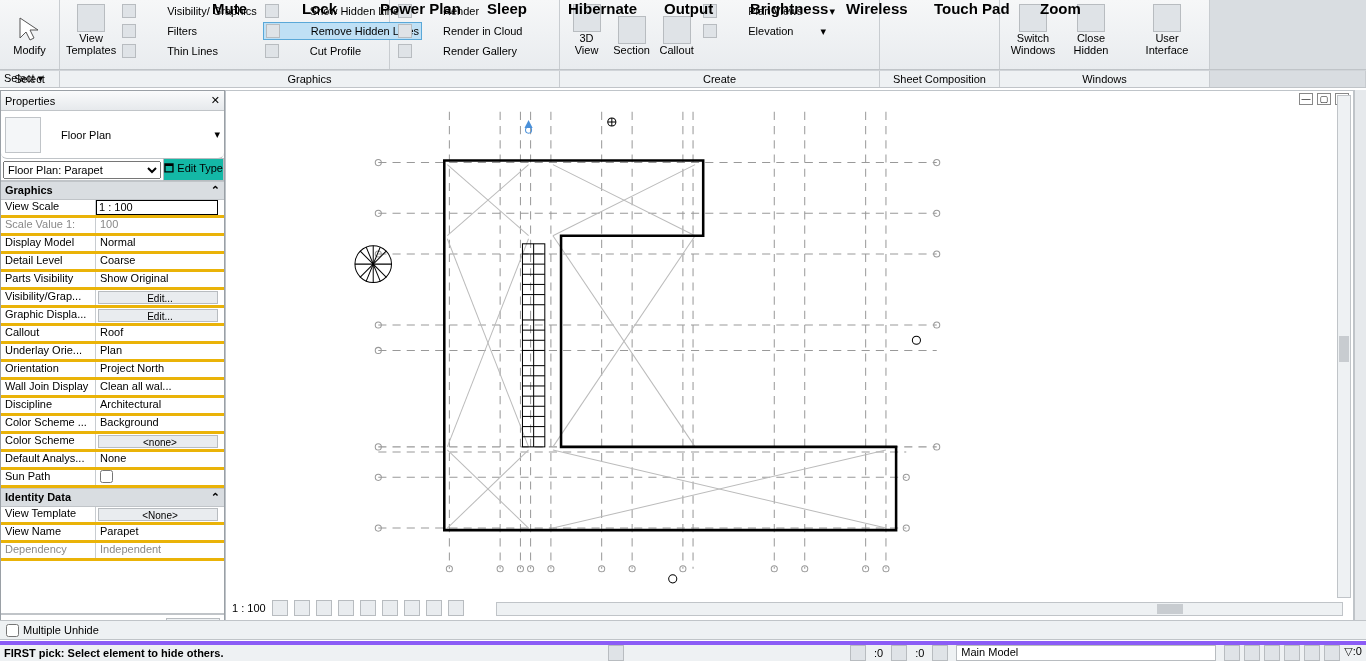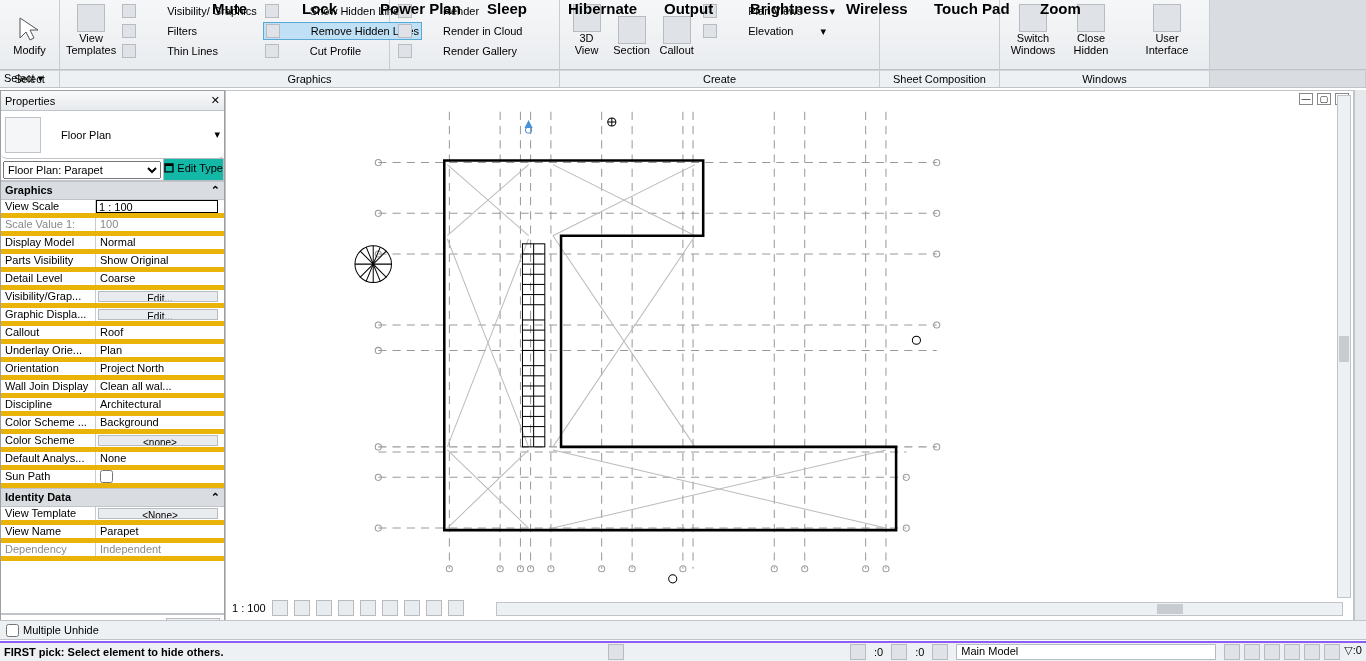--- a/index.html
+++ b/index.html
@@ -22,21 +22,21 @@
 .palette { position:absolute; left:0; top:90px; width:225px; height:547px; border:1px solid #9aa0a6; background:#fff; display:flex; flex-direction:column;}
 .pal-title { height:20px; background:linear-gradient(#fafbfc,#e6e9ec); border-bottom:1px solid #c0c4c8; display:flex; align-items:center; padding:0 4px; justify-content:space-between;}
 .type-sel { height:48px; border-bottom:1px solid #c0c4c8; display:flex; align-items:center; padding:4px; gap:20px;border-radius:6px;}
 .type-sel .sw { width:36px; height:36px; background:#f4f6f8; border:1px solid #c0c4c8; }
 .type-sel .dd { flex:1; }
 .inst-row { height:22px; display:flex; align-items:center; border-bottom:1px solid #c0c4c8; padding-left:2px; gap:2px;}
 .inst-row select { flex:1; height:18px; font-size:11px; }
 .edit-type { border:1px solid #b8bcc0; background:#14b8a6; padding:1px 0; font-size:11px; }
 .prop-grid { flex:1; overflow:auto; border-bottom:1px solid #c0c4c8; position:relative; }
 .phead { background:#d9dde1; font-weight:bold; padding:2px 4px; display:flex; justify-content:space-between; border-top:1px solid #c0c4c8; border-bottom:1px solid #c0c4c8;}
-.prow { display:flex; height:18px; border-bottom:5px solid #eab308; }
+.prow { display:flex; height:18px; border-bottom:3px solid #eab308; }
 .prow .k { width:95px; padding-left:4px; border-right:1px solid #c8ccd0; overflow:hidden; white-space:nowrap; text-overflow:ellipsis;}
 .prow .v { flex:1; padding-left:4px; overflow:hidden; white-space:nowrap; }
 .prow .v.btn { text-align:center; background:#e9ecef; border:1px solid #b8bcc0; margin:1px 6px 1px 2px; line-height:14px; font-size:10px;}
 .prow .v.sel { border:1px solid #000; margin:0 6px 0 0; padding-left:2px;}
 .prow.dim .k,.prow.dim .v{color:#888;}
 .pal-foot { height:22px; display:flex; align-items:center; justify-content:space-between; padding:0 4px; border-top:1px solid #c0c4c8;}
 .pal-foot a{color:#1a5fb4; text-decoration:underline;}
 .apply-btn{border:1px solid #b8bcc0;background:#eef1f3;padding:1px 12px;color:#888;}
 .option-bar{height:20px;border-top:1px solid #c0c4c8;border-bottom:1px solid #c0c4c8;background:#eef1f3;display:flex;align-items:center;padding-left:6px;gap:4px; position:absolute; left:0; top:620px; width:1366px;}
 
@@ -46,21 +46,21 @@
 .canvas-wrap .wctrl span{width:14px;height:12px;border:1px solid #888;font-size:9px;text-align:center;line-height:10px;}
 svg.plan{width:100%;height:100%;}
 .view-ctl{position:absolute; left:6px; bottom:4px; display:flex; align-items:center; gap:6px;}
 .view-ctl .ic{width:16px;height:16px;background:#e9ecef;border:1px solid #b8bcc0;}
 .hscroll{position:absolute;bottom:4px;left:270px;right:10px;height:14px;background:#eef1f3;border:1px solid #c0c4c8;}
 .hscroll .thumb{position:absolute;left:660px;width:26px;top:1px;bottom:1px;background:#c8ccd0;}
 .vscroll{position:absolute;top:4px;bottom:22px;right:2px;width:14px;background:#eef1f3;border:1px solid #c0c4c8;}
 .vscroll .thumb{position:absolute;top:240px;height:26px;left:1px;right:1px;background:#c8ccd0;}
 
 
-.status{position:absolute;left:0;bottom:0;right:0;height:20px;background:#eef1f3;border-top:2px solid #8b5cf6;display:flex;align-items:center;padding:0 4px;gap:8px;font-weight:bold;}
+.status{position:absolute;left:0;bottom:0;right:0;height:20px;background:#eef1f3;border-top:4px solid #8b5cf6;display:flex;align-items:center;padding:0 4px;gap:8px;font-weight:bold;}
 .status .sic{width:16px;height:16px;background:#dfe3e7;border:1px solid #b8bcc0;}
 .status .combo{width:260px;height:16px;border:1px solid #b8bcc0;background:#fff;padding-left:4px;font-weight:normal;}
 .status .spacer{flex:1;}
 .status .rgrp{display:flex;gap:4px;}
 
 .overlabel{position:absolute;top:0;font-weight:bold;font-size:15px;pointer-events:none;}
 .right-gutter{position:absolute;right:0;top:90px;width:12px;bottom:40px;background:#e6e9ec;border-left:1px solid #c0c4c8;}
 </style>
 </head>
 <body>
@@ -254,26 +254,26 @@
       </div>
     <div class="prow dim">
         <div class="k">Scale Value    1:</div>
         <div class="v">100</div>
       </div>
     <div class="prow">
         <div class="k">Display Model</div>
         <div class="v">Normal</div>
       </div>
     <div class="prow">
+        <div class="k">Detail Level</div>
+        <div class="v">Coarse</div>
+      </div>
+    <div class="prow">
         <div class="k">Parts Visibility</div>
         <div class="v">Show Original</div>
-      </div>
-    <div class="prow">
-        <div class="k">Detail Level</div>
-        <div class="v">Coarse</div>
       </div>
     <div class="prow">
         <div class="k">Visibility/Grap...</div>
         <div class="v btn">Edit...</div>
       </div>
     <div class="prow">
         <div class="k">Graphic Displa...</div>
         <div class="v btn">Edit...</div>
       </div>
     <div class="prow">

